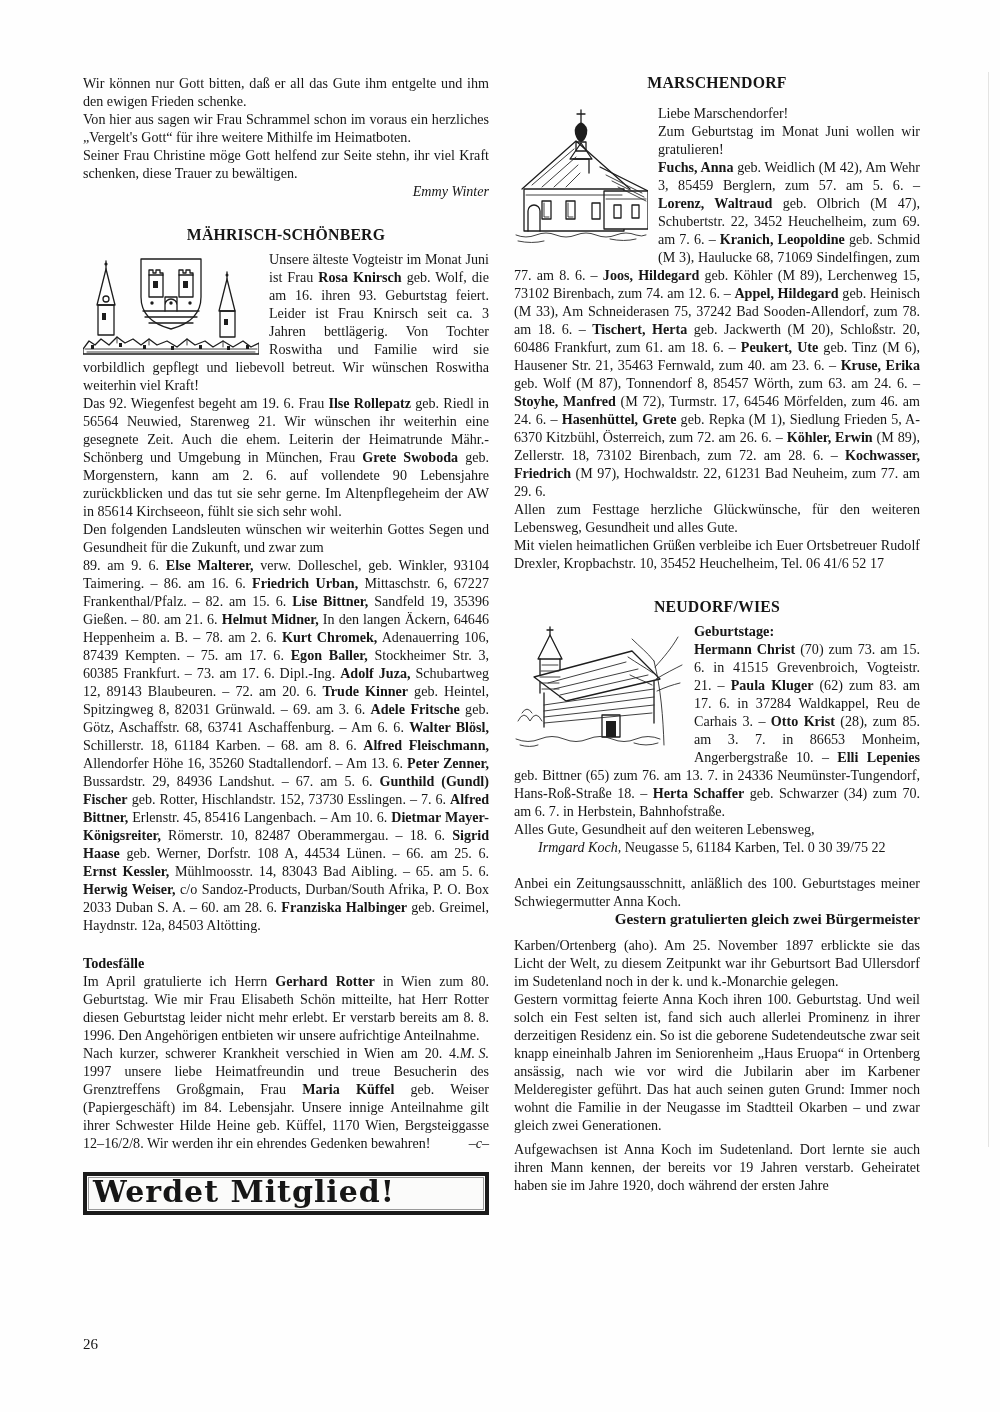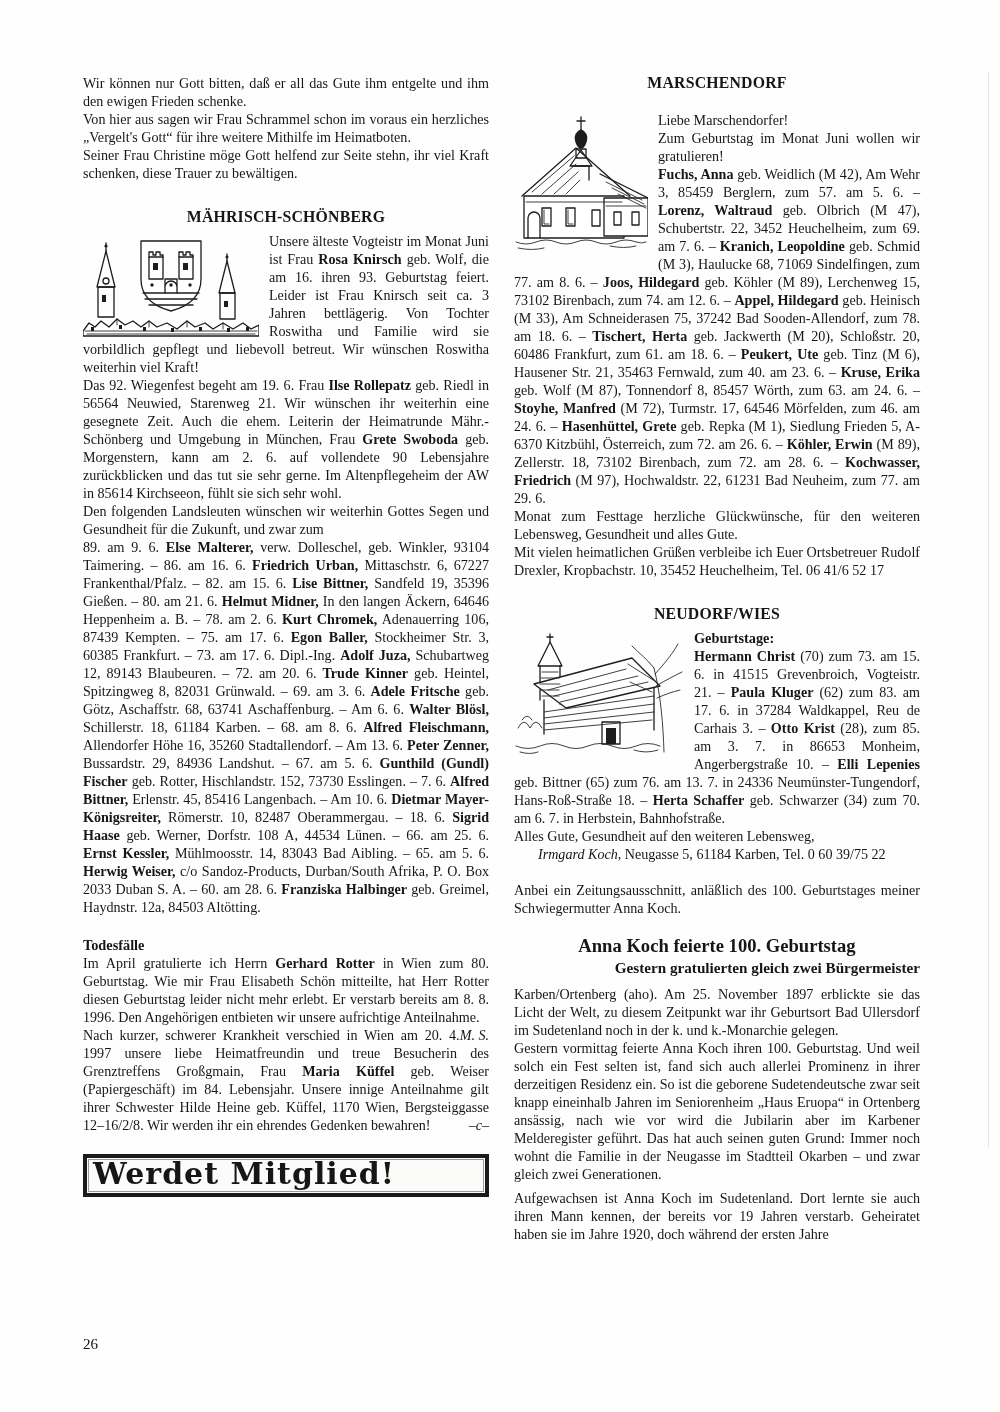--- a/index.html
+++ b/index.html
@@ -17,21 +17,21 @@
     text-align:justify;
   }
   .col-left  { left:83px; }
   .col-right { left:514px; }
   p { margin:0; }
   .h-section {
     font-weight:bold; text-align:center;
     font-size:15.8px; letter-spacing:.2px;
     margin:26px 0 6px;
   }
-  .h-section.first { margin-top:0; margin-bottom:19px; }
+  .h-section.first { margin-top:0; margin-bottom:12px; }
   .sig { text-align:right; font-style:italic; }
   .sub-bold { font-weight:bold; font-size:14.3px; text-align:left; margin-top:20px; }
   .tail-right { float:right; font-style:italic; }
   .float-art { float:left; margin:3px 10px 3px 0; }
   .float-art svg { display:block; }
   .member-box {
     border:4px solid #1b1b1b;
     box-shadow: inset 0 0 0 1px #fdfdfd, inset 0 0 0 2px #9a9a9a;
     margin-top:20px; padding:7px 6px 10px;
     text-align:left;
@@ -50,20 +50,21 @@
   svg .ink-fill { fill:#1d1d1d; stroke:none; }
   svg .ink-thin { stroke:#2a2a2a; fill:none; stroke-width:.9; stroke-linecap:round; }
 </style>
 </head>
 <body>
 
 <section class="col col-left">
   <p><span>Wir können nur Gott bitten, daß er all das Gute ihm entgelte und ihm den ewigen Frieden schenke.</span></p>
   <p><span>Von hier aus sagen wir Frau Schrammel schon im voraus ein herzliches „Vergelt's Gott“ für ihre weitere Mithilfe im Heimatboten.</span></p>
   <p><span>Seiner Frau Christine möge Gott helfend zur Seite stehn, ihr viel Kraft schenken, diese Trauer zu bewältigen.</span></p>
+  <p class="sig">Emmy Winter</p>
 
   <h2 class="h-section">MÄHRISCH-SCHÖNBERG</h2>
 
   <div class="float-art">
     <svg width="176" height="102" viewBox="0 0 176 102">
       <g class="ink">
 
         <path d="M23 16 L14 52 L32 52 Z"></path>
         <path d="M23 16 L23 8"></path>
           <circle cx="23" cy="11" r="1.6" class="ink-fill"></circle>
@@ -147,21 +148,21 @@
         <path d="M12 88 h96 M92 92 h40"></path>
         <path d="M30 96 v14 h5 M54 96 v14 h5"></path>
         <path d="M2 128 q10 4 20 0 t20 0 t20 0 t20 0 t20 0 t20 0 q6 2 10 0"></path>
         <path d="M4 134 q14 3 26 0 M96 132 q14 3 26 0"></path>
       </g>
     </svg>
   </div>
   <p>Liebe Marschendorfer!</p>
   <p>Zum Geburtstag im Monat Juni wollen wir gratulieren!</p>
   <p><span style="font-weight: bold;">Fuchs, Anna</span><span> geb. Weidlich (M 42), Am Wehr 3, 85459 Berglern, zum 57. am 5. 6. – </span><span style="font-weight: bold;">Lorenz, Waltraud</span><span> geb. Olbrich (M 47), Schubertstr. 22, 3452 Heuchelheim, zum 69. am 7. 6. – </span><span style="font-weight: bold;">Kranich, Leopoldine</span><span> geb. Schmid (M 3), Haulucke 68, 71069 Sindelfingen, zum 77. am 8. 6. – </span><span style="font-weight: bold;">Joos, Hildegard</span><span> geb. Köhler (M 89), Lerchenweg 15, 73102 Birenbach, zum 74. am 12. 6. – </span><span style="font-weight: bold;">Appel, Hildegard</span><span> geb. Heinisch (M 33), Am Schneiderasen 75, 37242 Bad Sooden-Allendorf, zum 78. am 18. 6. – </span><span style="font-weight: bold;">Tischert, Herta</span><span> geb. Jackwerth (M 20), Schloßstr. 20, 60486 Frankfurt, zum 61. am 18. 6. – </span><span style="font-weight: bold;">Peukert, Ute</span><span> geb. Tinz (M 6), Hausener Str. 21, 35463 Fernwald, zum 40. am 23. 6. – </span><span style="font-weight: bold;">Kruse, Erika</span><span> geb. Wolf (M 87), Tonnendorf 8, 85457 Wörth, zum 63. am 24. 6. – </span><span style="font-weight: bold;">Stoyhe, Manfred</span><span> (M 72), Turmstr. 17, 64546 Mörfelden, zum 46. am 24. 6. – </span><span style="font-weight: bold;">Hasenhüttel, Grete</span><span> geb. Repka (M 1), Siedlung Frieden 5, A-6370 Kitzbühl, Österreich, zum 72. am 26. 6. – </span><span style="font-weight: bold;">Köhler, Erwin</span><span> (M 89), Zellerstr. 18, 73102 Birenbach, zum 72. am 28. 6. – </span><span style="font-weight: bold;">Kochwasser, Friedrich</span><span> (M 97), Hochwaldstr. 22, 61231 Bad Neuheim, zum 77. am 29. 6.</span></p>
-  <p>Monat zum Festtage herzliche Glückwünsche, für den weiteren Lebensweg, Gesundheit und alles Gute.</p>
+  <p>Allen zum Festtage herzliche Glückwünsche, für den weiteren Lebensweg, Gesundheit und alles Gute.</p>
   <p>Mit vielen heimatlichen Grüßen verbleibe ich Euer Ortsbetreuer Rudolf Drexler, Kropbachstr. 10, 35452 Heuchelheim, Tel. 06 41/6 52 17</p>
 
   <h2 class="h-section">NEUDORF/WIES</h2>
 
   <div class="float-art">
     <svg width="170" height="126" viewBox="0 0 170 126">
       <g class="ink">
         <path d="M36 2 v8 M33 5 h6"></path>
         <path d="M36 10 L24 34 L48 34 Z"></path>
         <path d="M26 34 V68 M46 34 V72"></path>
@@ -178,26 +179,25 @@
         <path d="M140 36 C133 27 126 22 118 14 M141 42 C150 32 157 24 164 12 M142 54 C152 48 160 44 168 40 M139 48 C130 42 123 38 114 32 M143 66 C152 62 158 60 166 58 M138 60 C130 56 124 54 116 50"></path>
         <path d="M4 96 q6 -12 12 0 q6 -12 12 0 M8 88 q5 -8 10 0"></path>
         <path d="M2 114 q12 5 24 0 t24 0 t24 0 t24 0 t24 0 t24 0"></path>
         <path d="M6 120 q10 3 18 0 M120 118 q12 4 24 0"></path>
       </g>
     </svg>
   </div>
   <p class="sub-bold" style="margin-top:5px">Geburtstage:</p>
   <p><span style="font-weight: bold;">Hermann Christ</span><span> (70) zum 73. am 15. 6. in 41515 Grevenbroich, Vogteistr. 21. – </span><span style="font-weight: bold;">Paula Kluger</span><span> (62) zum 83. am 17. 6. in 37284 Waldkappel, Reu de Carhais 3. – </span><span style="font-weight: bold;">Otto Krist</span><span> (28), zum 85. am 3. 7. in 86653 Monheim, Angerbergstraße 10. – </span><span style="font-weight: bold;">Elli Lepenies</span><span> geb. Bittner (65) zum 76. am 13. 7. in 24336 Neumünster-Tungendorf, Hans-Roß-Straße 18. – </span><span style="font-weight: bold;">Herta Schaffer</span><span> geb. Schwarzer (34) zum 70. am 6. 7. in Herbstein, Bahnhofstraße.</span></p>
   <p>Alles Gute, Gesundheit auf den weiteren Lebensweg,</p>
-  <p class="indent"><span style="font-style: italic;">Irmgard Koch,</span><span> Neugasse 5, 61184 Karben, Tel. 0 60 39/75 22</span></p>
+  <p class="indent"><span style="font-style: italic;">Irmgard Koch,</span><span> Neugasse 5, 61184 Karben, Tel. 0 30 39/75 22</span></p>
 
   <div class="gap-md"></div>
   <p>Anbei ein Zeitungsausschnitt, anläßlich des 100. Geburtstages meiner Schwiegermutter Anna Koch.</p>
 
-  <h2 class="headline">Anna Koch feierte 100. Geburtstag</h2>
   <h3 class="subheadline">Gestern gratulierten gleich zwei Bürgermeister</h3>
   <p><span style="font-weight: normal;">Karben/Ortenberg</span><span> (aho). Am 25. November 1897 erblickte sie das Licht der Welt, zu diesem Zeitpunkt war ihr Geburtsort Bad Ullersdorf im Sudetenland noch in der k. und k.-Monarchie gelegen.</span></p>
   <p>Gestern vormittag feierte Anna Koch ihren 100. Geburtstag. Und weil solch ein Fest selten ist, fand sich auch allerlei Prominenz in ihrer derzeitigen Residenz ein. So ist die geborene Sudetendeutsche zwar seit knapp eineinhalb Jahren im Seniorenheim „Haus Eruopa“ in Ortenberg ansässig, nach wie vor wird die Jubilarin aber im Karbener Melderegister geführt. Das hat auch seinen guten Grund: Immer noch wohnt die Familie in der Neugasse im Stadtteil Okarben – und zwar gleich zwei Generationen.</p>
   <div class="gap-sm"></div>
   <p>Aufgewachsen ist Anna Koch im Sudetenland. Dort lernte sie auch ihren Mann kennen, der bereits vor 19 Jahren verstarb. Geheiratet haben sie im Jahre 1920, doch während der ersten Jahre</p>
 </section>
 
 <div class="page-num">26</div>
 <div class="scan-line"></div>
 

